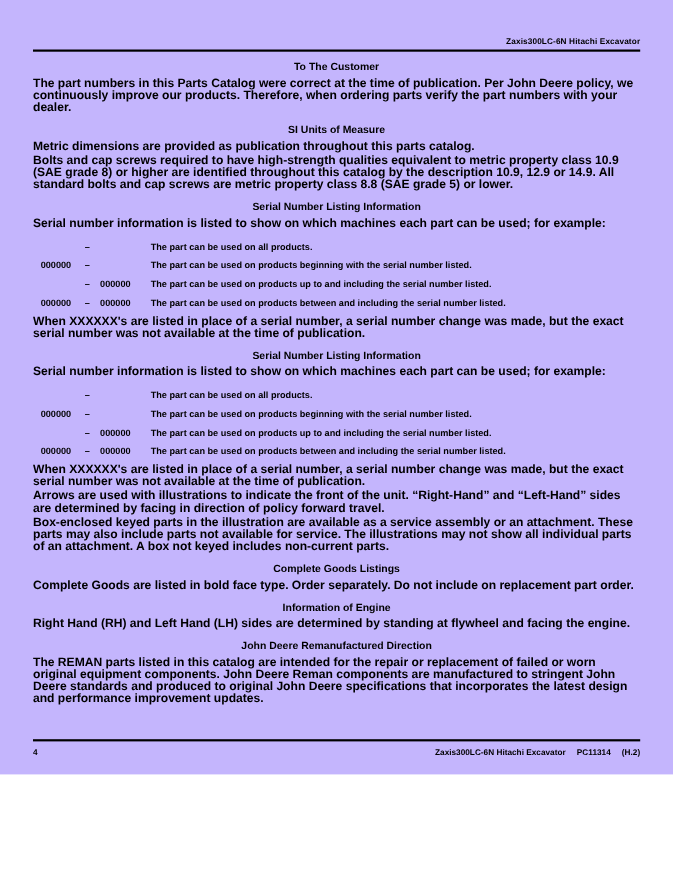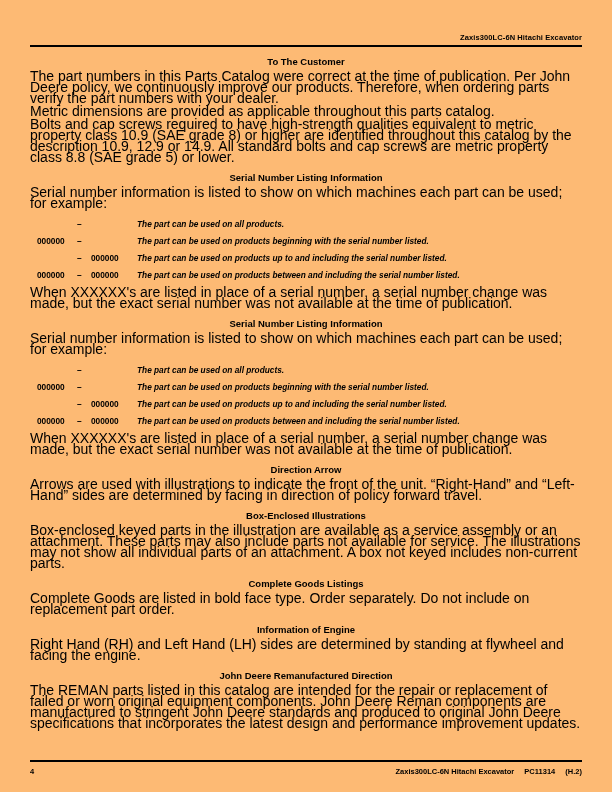--- a/index.html
+++ b/index.html
@@ -4,24 +4,24 @@
 <style>
   * { box-sizing: border-box; }
   html, body { margin: 0; padding: 0; background: #ffffff; }
   body {
     width: 612px; height: 792px;
     font-family: "Liberation Sans", sans-serif;
     color: #000;
   }
   .page {
     position: relative;
-    width: 612px; height: 792px;
+    width: 612px; height: 704px;
     padding: 0 30px;
     overflow: hidden;
-    background: #fdba74;
+    background: #c4b5fd;
   }
   
   .header { padding-top: 33px; }
   .header-title {
     text-align: right;
     font-size: 7.5px;
     font-weight: bold;
     margin-bottom: 3px;
     letter-spacing: 0.1px;
   }
@@ -29,40 +29,41 @@
 
   
   .content { padding-top: 0; }
   .section-heading {
     font-size: 9.5px;
     font-weight: bold;
     text-align: center;
     margin: 9px 0 4px 0;
   }
   .body-text {
-    font-size: 14px;
+    font-size: 11px;
     line-height: 11px;
     margin: 0 0 2px 0;
+    font-weight: bold;
   }
 
   
   .serial-table { margin: 10px 0 6px 0; }
   .serial-row {
     display: grid;
     grid-template-columns: 38px 14px 48px 1fr;
     padding-left: 7px;
     font-size: 8.3px;
     font-weight: bold;
     margin-bottom: 7px;
     align-items: baseline;
   }
   .serial-from { text-align: left; }
   .serial-dash { text-align: left; padding-left: 2px; }
   .serial-to   { text-align: left; padding-left: 2px; }
-  .serial-desc { padding-left: 0; font-style: italic; }
+  .serial-desc { padding-left: 0; }
   .serial-note { margin-top: 6px; }
 
   
   .footer {
     position: absolute;
     left: 30px; right: 30px; bottom: 16px;
   }
   .footer .rule { margin-bottom: 5px; }
   .footer-line {
     display: flex;
@@ -80,21 +81,22 @@
   <div class="header">
     <div class="header-title">Zaxis300LC-6N  Hitachi  Excavator</div>
     <div class="rule"></div>
   </div>
 
   <div class="content">
 
     <div class="section-heading">To The Customer</div>
     <p class="body-text">The part numbers in this Parts Catalog were correct at the time of publication. Per John Deere policy, we continuously improve our products. Therefore, when ordering parts verify the part numbers with your dealer.</p>
 
-    <p class="body-text">Metric dimensions are provided as applicable throughout this parts catalog.</p>
+    <div class="section-heading">SI Units of Measure</div>
+    <p class="body-text">Metric dimensions are provided as publication throughout this parts catalog.</p>
 
     <p class="body-text">Bolts and cap screws required to have high-strength qualities equivalent to metric property class 10.9 (SAE grade 8) or higher are identified throughout this catalog by the description 10.9, 12.9 or 14.9. All standard bolts and cap screws are metric property class 8.8 (SAE grade 5) or lower.</p>
 
     <div class="section-heading">Serial Number Listing Information</div>
     <p class="body-text">Serial number information is listed to show on which machines each part can be used; for example:</p>
 
     <div class="serial-table">
       <div class="serial-row">
         <span class="serial-from"></span>
         <span class="serial-dash">–</span>
@@ -146,24 +148,22 @@
       </div>
       <div class="serial-row">
         <span class="serial-from">000000</span>
         <span class="serial-dash">–</span>
         <span class="serial-to">000000</span>
         <span class="serial-desc">The part can be used on products between and including the serial number listed.</span>
       </div>
     </div>
     <p class="body-text serial-note">When XXXXXX's are listed in place of a serial number, a serial number change was made, but the exact serial number was not available at the time of publication.</p>
 
-    <div class="section-heading">Direction Arrow</div>
     <p class="body-text">Arrows are used with illustrations to indicate the front of the unit. “Right-Hand” and “Left-Hand” sides are determined by facing in direction of policy forward travel.</p>
 
-    <div class="section-heading">Box-Enclosed Illustrations</div>
     <p class="body-text">Box-enclosed keyed parts in the illustration are available as a service assembly or an attachment. These parts may also include parts not available for service. The illustrations may not show all individual parts of an attachment. A box not keyed includes non-current parts.</p>
 
     <div class="section-heading">Complete Goods Listings</div>
     <p class="body-text">Complete Goods are listed in bold face type. Order separately. Do not include on replacement part order.</p>
 
     <div class="section-heading">Information of Engine</div>
     <p class="body-text">Right Hand (RH) and Left Hand (LH) sides are determined by standing at flywheel and facing the engine.</p>
 
     <div class="section-heading">John Deere Remanufactured Direction</div>
     <p class="body-text">The REMAN parts listed in this catalog are intended for the repair or replacement of failed or worn original equipment components. John Deere Reman components are manufactured to stringent John Deere standards and produced to original John Deere specifications that incorporates the latest design and performance improvement updates.</p>

